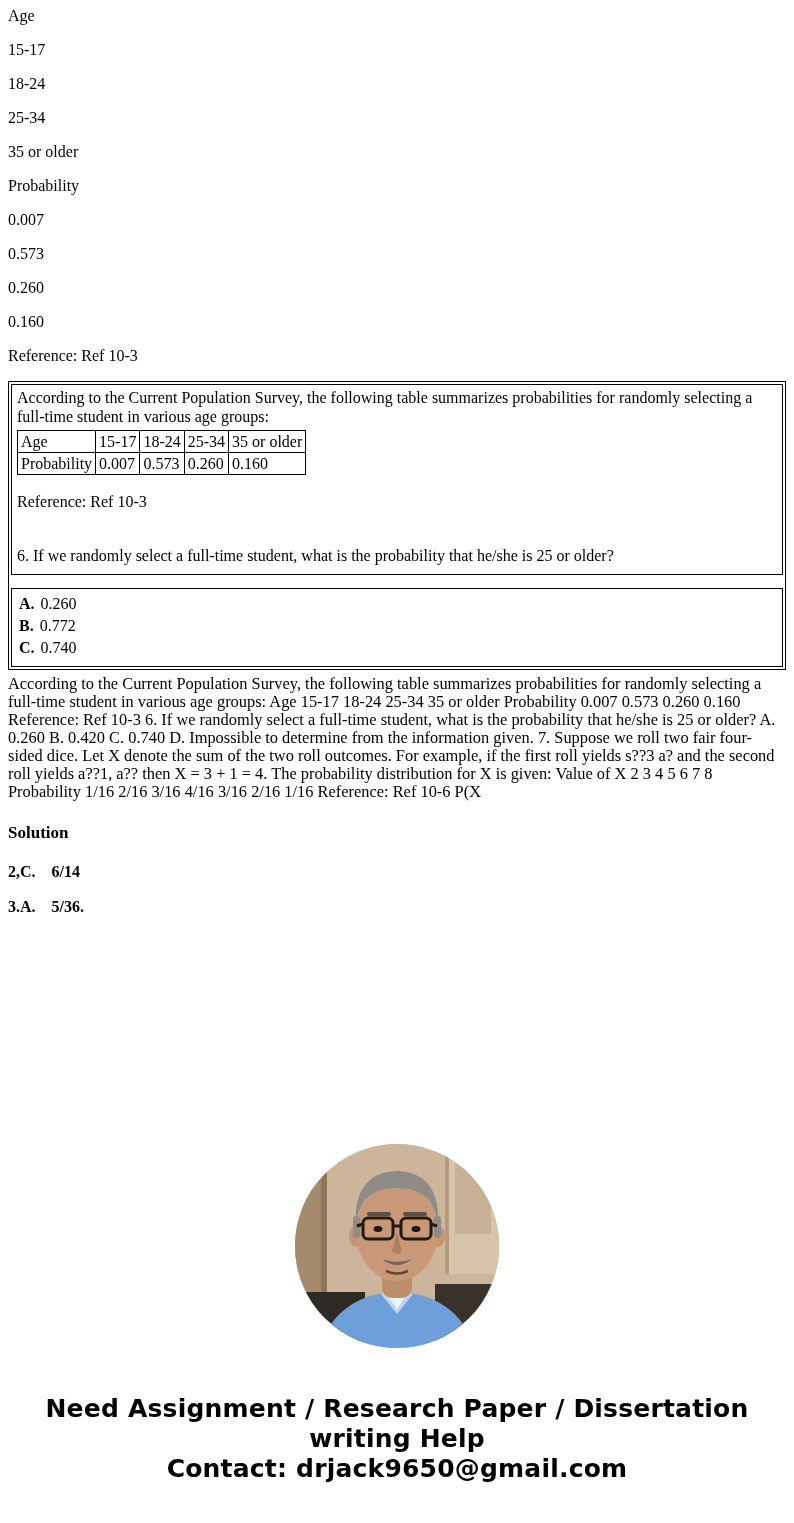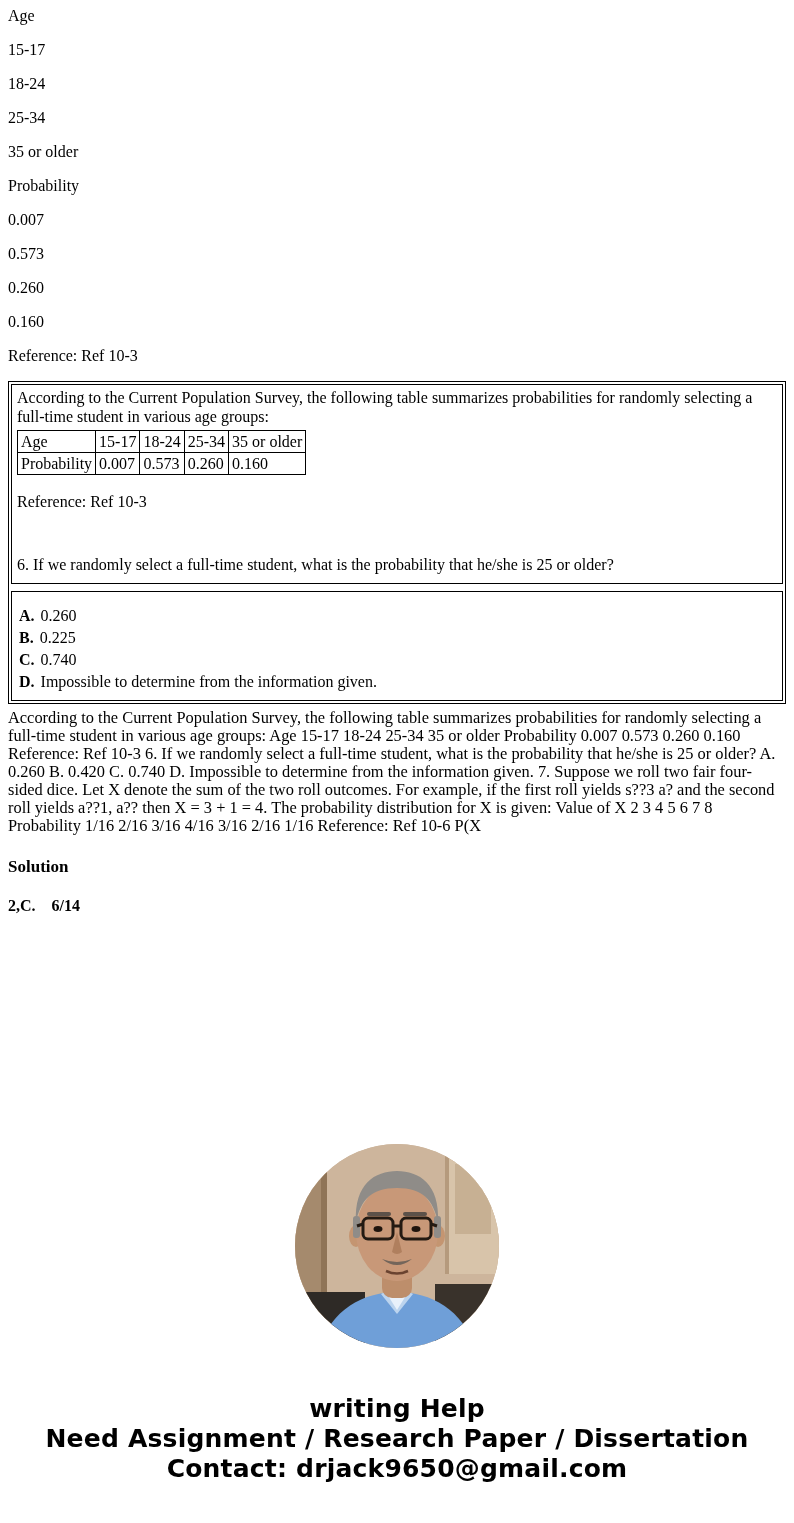--- a/index.html
+++ b/index.html
@@ -38,26 +38,26 @@
   }
   table.prob-table { border-collapse: collapse; margin: 2px 0 0 0; }
   .prob-table td {
     border: 1px solid #000;
     padding: 1px 3px;
     line-height: 19px;
     white-space: nowrap;
   }
   .prob-table td:first-child { min-width: 68px; }
   .reference { margin: 18px 0 0 0; line-height: 18.5px; }
-  .question-line { margin: 44px 0 1px 0; line-height: 18.5px; }
+  .question-line { margin: 35px 0 1px 0; line-height: 18.5px; }
 
   .answers-box {
     border: 1px solid #000;
-    margin-top: 7px;
-    padding: 13px 6px 7px 7px;
+    margin-top: 13px;
+    padding: 4px 6px 7px 7px;
   }
   .answer-row { line-height: 22px; }
   .answer-label { font-weight: bold; margin-right: 6px; }
 
   .body-paragraph {
     margin: 5px 0 0 0;
     line-height: 18px;
     font-size: 16.4px;
   }
 
@@ -140,38 +140,38 @@
       <p class="reference">Reference: Ref 10-3</p>
 
       <p class="question-line">6. If we randomly select a full-time student, what is the probability that he/she is 25 or older?</p>
     </div>
 
     <div class="answers-box">
       <div class="answer-row">
         <span class="answer-label">A.</span><span>0.260</span>
       </div>
       <div class="answer-row">
-        <span class="answer-label">B.</span><span>0.225</span>
+        <span class="answer-label">B.</span><span>0.772</span>
       </div>
       <div class="answer-row">
         <span class="answer-label">C.</span><span>0.740</span>
       </div>
-      <div class="answer-row">
-        <span class="answer-label">D.</span><span>Impossible to determine from the information given.</span>
-      </div>
     </div>
 
   </div>
 
   <p class="body-paragraph">According to the Current Population Survey, the following table summarizes probabilities for randomly selecting a full-time student in various age groups: Age 15-17 18-24 25-34 35 or older Probability 0.007 0.573 0.260 0.160 Reference: Ref 10-3 6. If we randomly select a full-time student, what is the probability that he/she is 25 or older? A. 0.260 B. 0.420 C. 0.740 D. Impossible to determine from the information given. 7. Suppose we roll two fair four-sided dice. Let X denote the sum of the two roll outcomes. For example, if the first roll yields s??3 a? and the second roll yields a??1, a?? then X = 3 + 1 = 4. The probability distribution for X is given: Value of X 2 3 4 5 6 7 8 Probability 1/16 2/16 3/16 4/16 3/16 2/16 1/16 Reference: Ref 10-6 P(X</p>
 
   <div>
     <div class="solution-heading">Solution</div>
     <div class="solution-item">
       <span>2,C.</span><span class="val">6/14</span>
+    </div>
+    <div class="solution-item">
+      <span>3.A.</span><span class="val">5/36.</span>
     </div>
   </div>
 
   <div class="avatar-wrap">
     <svg viewBox="0 0 204 204" width="204" height="204" aria-hidden="true">
 
       <rect x="0" y="0" width="204" height="204" fill="#cdb59c"></rect>
       <rect x="0" y="0" width="26" height="204" fill="#a58a6d"></rect>
       <rect x="26" y="0" width="6" height="204" fill="#8f7457"></rect>
       <rect x="150" y="0" width="54" height="130" fill="#d8c4aa"></rect>
@@ -210,18 +210,18 @@
 
       <path d="M102,88 L97,108 Q102,112 107,108 Z" fill="#b07f5e"></path>
 
       <path d="M87,115 Q102,121 117,115 Q102,127 87,115 Z" fill="#73655a"></path>
 
       <path d="M91,127 Q102,132 113,127" fill="none" stroke="#6a4330" stroke-width="2.5"></path>
     </svg>
   </div>
 
   <div class="footer">
+    <div>Need Assignment / Research Paper / Dissertation</div>
     <div>writing Help</div>
-    <div>Need Assignment / Research Paper / Dissertation</div>
     <div>Contact: drjack9650@gmail.com</div>
   </div>
 
 </div>
 
 </body></html>

